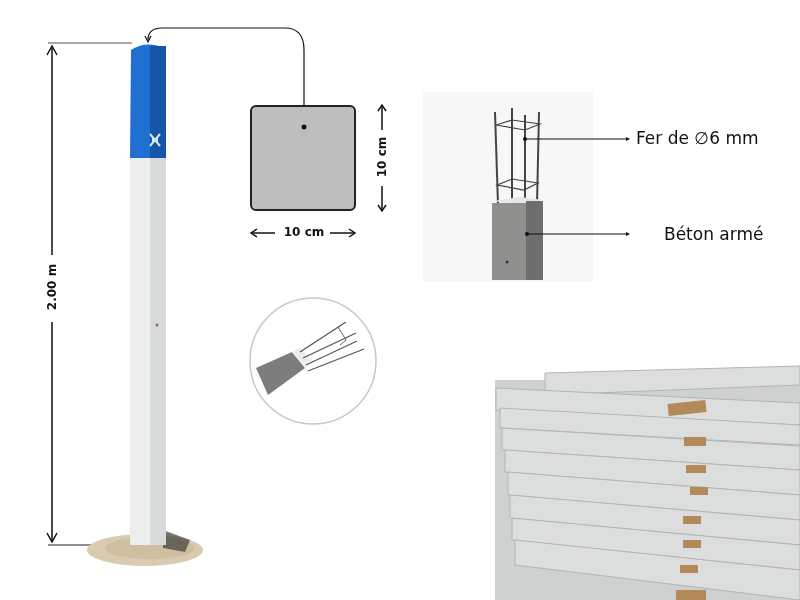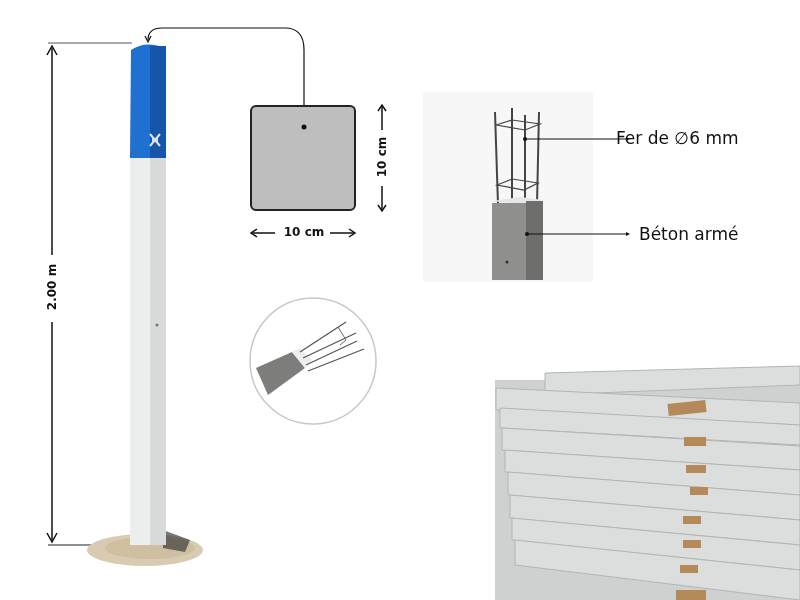--- a/index.html
+++ b/index.html
@@ -119,14 +119,14 @@
       <rect x="683" y="540" width="18" height="8"></rect>
       <rect x="680" y="565" width="18" height="8"></rect>
       <rect x="676" y="590" width="30" height="10"></rect>
     </g>
   </g>
 </svg>
 
 <div class="abs lbl-bold" style="left:26px; top:280px; transform:rotate(-90deg); transform-origin:center; width:52px; text-align:center;">2.00 m</div>
 <div class="abs lbl-bold" style="left:278px; top:225px; width:52px; text-align:center;">10 cm</div>
 <div class="abs lbl-bold" style="left:356px; top:150px; width:52px; text-align:center; transform:rotate(-90deg);">10 cm</div>
-<div class="abs lbl" style="left:616px; top:128px;text-align:center;">Fer de ∅6 mm</div>
-<div class="abs lbl" style="left:639px; top:224px;">Béton armé</div>
+<div class="abs lbl" style="left:636px; top:128px;text-align:center;">Fer de ∅6 mm</div>
+<div class="abs lbl" style="left:664px; top:224px;">Béton armé</div>
 
 </body></html>

